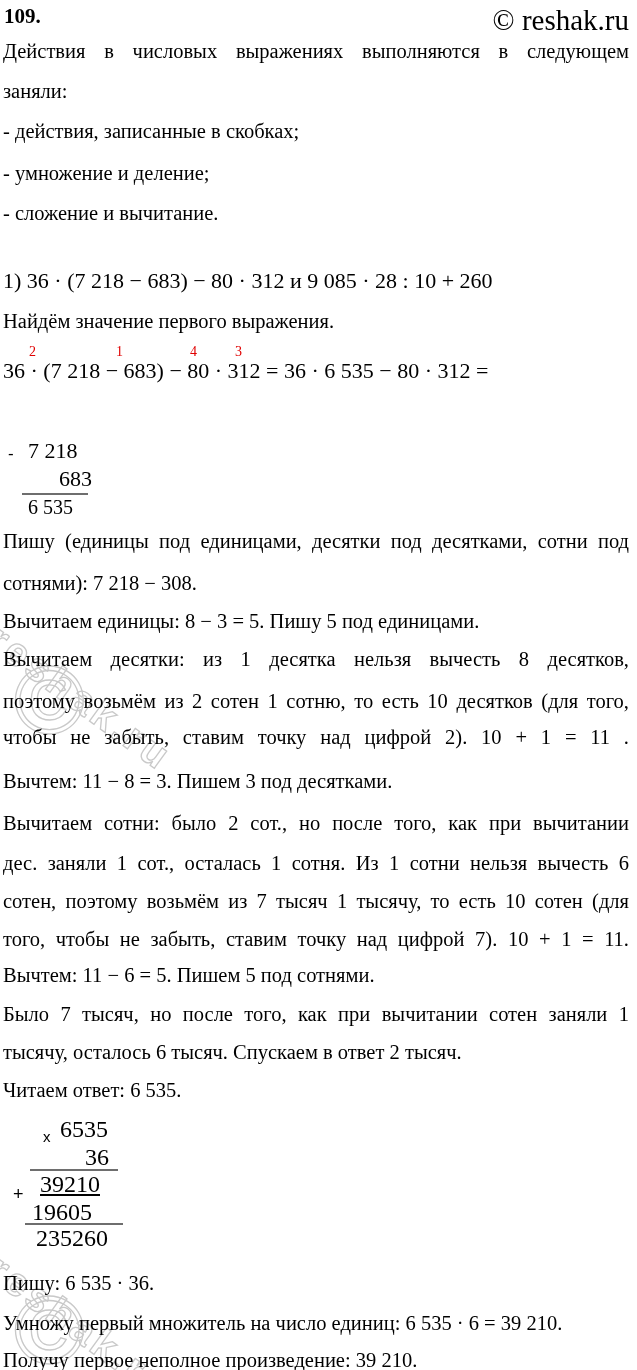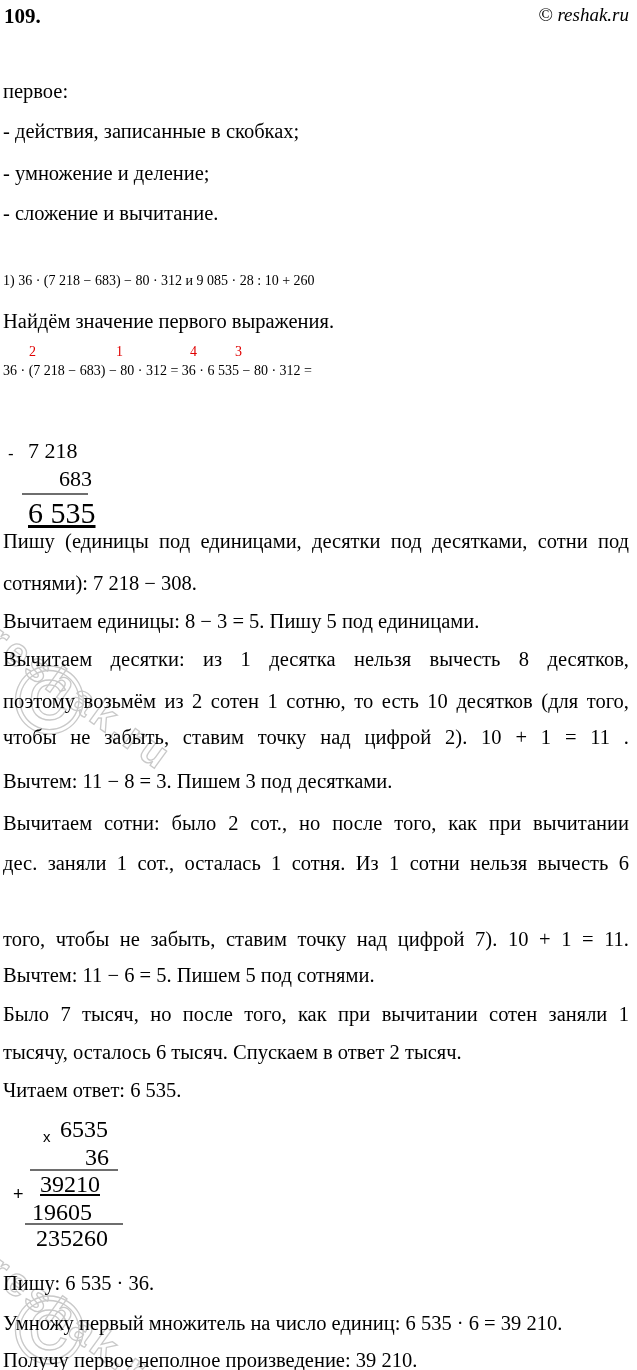--- a/index.html
+++ b/index.html
@@ -21,43 +21,43 @@
     font-size: 20.5px;
     line-height: 26px;
     white-space: nowrap;
     z-index: 2;
   }
   .just {
     white-space: normal;
     text-align: justify;
     text-align-last: justify;
   }
-  .math { font-size: 14px; }
+  .math { font-size: 22px; }
 
   
   .hdr-num  { position: absolute; left: 4px;  top: 4px; font-size: 21px; font-weight: bold; z-index: 2; text-align: center; }
-  .hdr-site { position: absolute; right: 8px; top: 4px; font-size: 19px; z-index: 2; font-style: italic; }
+  .hdr-site { position: absolute; right: 8px; top: 4px; font-size: 29px; z-index: 2; }
 
   
   .marks { position: absolute; left: 0; top: 344px; width: 100%; height: 16px; z-index: 2; }
   .mark  {
     position: absolute;
     top: 0;
     font-size: 14px;
     color: var(--mark-red, #e00000);
     font-family: "Liberation Serif", serif;
   }
 
   
   .col-sub { position: absolute; left: 0; top: 438px; width: 110px; height: 86px; z-index: 2; }
   .col-sub .sign   { position: absolute; left: 8px;  top: 6px; font-size: 17px; font-family: "Liberation Sans", sans-serif; }
   .col-sub .row-a  { position: absolute; left: 28px; top: 0;    font-size: 22px; }
   .col-sub .row-b  { position: absolute; left: 45px; top: 28px; font-size: 22px; margin-left: 14px; }
   .col-sub .rule   { position: absolute; left: 22px; top: 55px; width: 66px; border-top: 2px solid #6e6e6e; }
-  .col-sub .row-c  { position: absolute; left: 28px; top: 58px; font-size: 30px; text-decoration: underline; }
+  .col-sub .row-c  { position: absolute; left: 28px; top: 58px; font-size: 20px; }
 
   
   .col-mul { position: absolute; left: 0; top: 1116px; width: 150px; height: 132px; z-index: 2; }
   .col-mul .sign-x { position: absolute; left: 43px; top: 12px; font-size: 15px; font-family: "Liberation Sans", sans-serif; }
   .col-mul .m1     { position: absolute; left: 60px; top: 0;     font-size: 24px; line-height: 26px; }
   .col-mul .m2     { position: absolute; left: 85px; top: 28px;  font-size: 24px; line-height: 26px; }
   .col-mul .rule1  { position: absolute; left: 30px; top: 53px;  width: 88px; border-top: 2px solid #6e6e6e; }
   .col-mul .p1     { position: absolute; left: 40px; top: 55px;  font-size: 24px; line-height: 26px; text-decoration: underline; }
   .col-mul .sign-p { position: absolute; left: 13px; top: 68px;  font-size: 18px; font-family: "Liberation Sans", sans-serif; }
   .col-mul .p2     { position: absolute; left: 32px; top: 83px;  font-size: 24px; line-height: 26px; }
@@ -92,21 +92,22 @@
     <span class="wm-text">reshak.ru</span>
   </div>
   <div class="wm wm2">
     <span class="wm-copy">©</span>
     <span class="wm-text">reshak.ru</span>
   </div>
 
   <div class="hdr-num">109.</div>
   <div class="hdr-site">© reshak.ru</div>
 
-  <div class="line" style="top:78px">первое:</div>
+  <div class="line just" style="top:38px">Действия в числовых выражениях выполняются в следующем</div>
+  <div class="line" style="top:78px">заняли:</div>
 
   <div class="line" style="top:118px">- действия, записанные в скобках;</div>
   <div class="line" style="top:160px">- умножение и деление;</div>
   <div class="line" style="top:200px">- сложение и вычитание.</div>
 
   <div class="line math" style="top:268px">1)  36 · (7 218 − 683) − 80 · 312  и  9 085 · 28 : 10 + 260</div>
   <div class="line" style="top:308px">Найдём значение первого выражения.</div>
 
   <div class="marks">
     <span class="mark" style="left:29px">2</span>
@@ -127,20 +128,21 @@
 
   <div class="line just" style="top:528px">Пишу (единицы под единицами, десятки под десятками, сотни под</div>
   <div class="line" style="top:570px">сотнями):  7 218 − 308.</div>
   <div class="line" style="top:608px">Вычитаем единицы:  8 − 3 = 5. Пишу 5 под единицами.</div>
   <div class="line just" style="top:646px">Вычитаем десятки: из 1 десятка нельзя вычесть 8 десятков,</div>
   <div class="line just" style="top:688px">поэтому возьмём из 2 сотен 1 сотню, то есть 10 десятков (для того,</div>
   <div class="line just" style="top:724px">чтобы не забыть, ставим точку над цифрой 2).  10 + 1 = 11 .</div>
   <div class="line" style="top:768px">Вычтем:  11 − 8 = 3. Пишем 3 под десятками.</div>
   <div class="line just" style="top:810px">Вычитаем сотни: было 2 сот., но после того, как при вычитании</div>
   <div class="line just" style="top:850px">дес. заняли 1 сот., осталась 1 сотня. Из 1 сотни нельзя вычесть 6</div>
+  <div class="line just" style="top:888px">сотен, поэтому возьмём из 7 тысяч 1 тысячу, то есть 10 сотен (для</div>
   <div class="line just" style="top:926px">того, чтобы не забыть, ставим точку над цифрой 7).  10 + 1 = 11.</div>
   <div class="line" style="top:962px">Вычтем:  11 − 6 = 5. Пишем 5 под сотнями.</div>
   <div class="line just" style="top:1001px">Было 7 тысяч, но после того, как при вычитании сотен заняли 1</div>
   <div class="line" style="top:1039px">тысячу, осталось 6 тысяч. Спускаем в ответ 2 тысяч.</div>
   <div class="line" style="top:1077px">Читаем ответ: 6 535.</div>
 
   <div class="col-mul">
     <span class="sign-x">x</span>
     <div class="m1">6535</div>
     <div class="m2">36</div>

